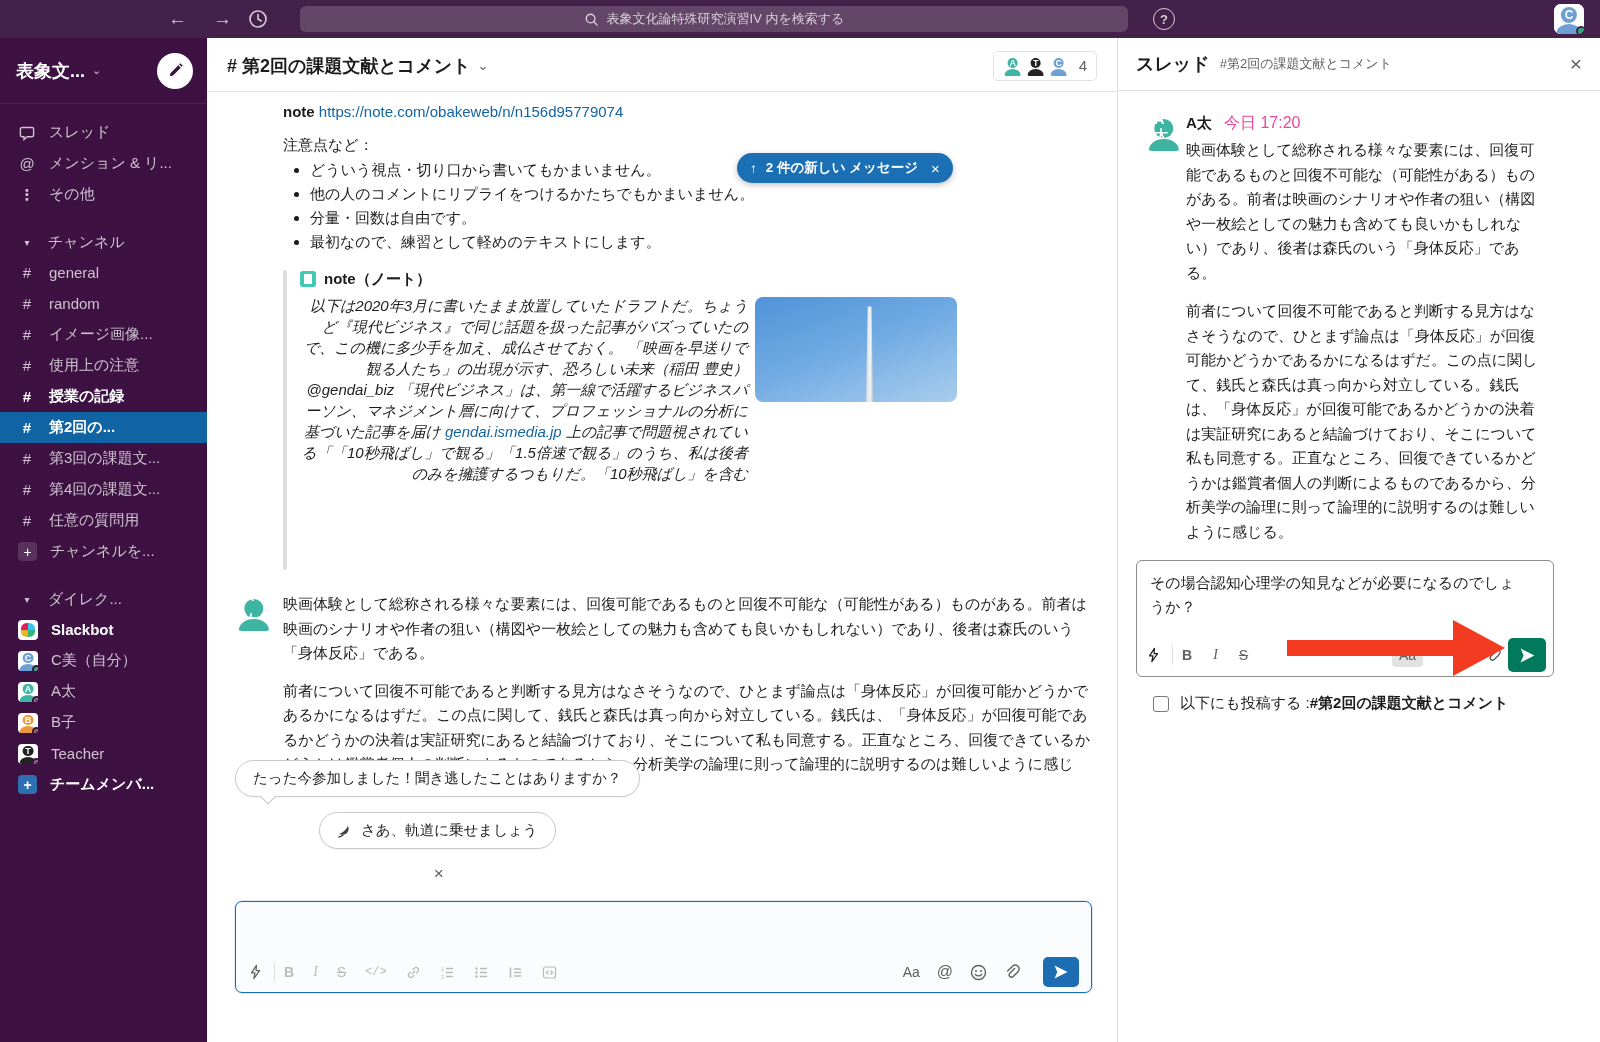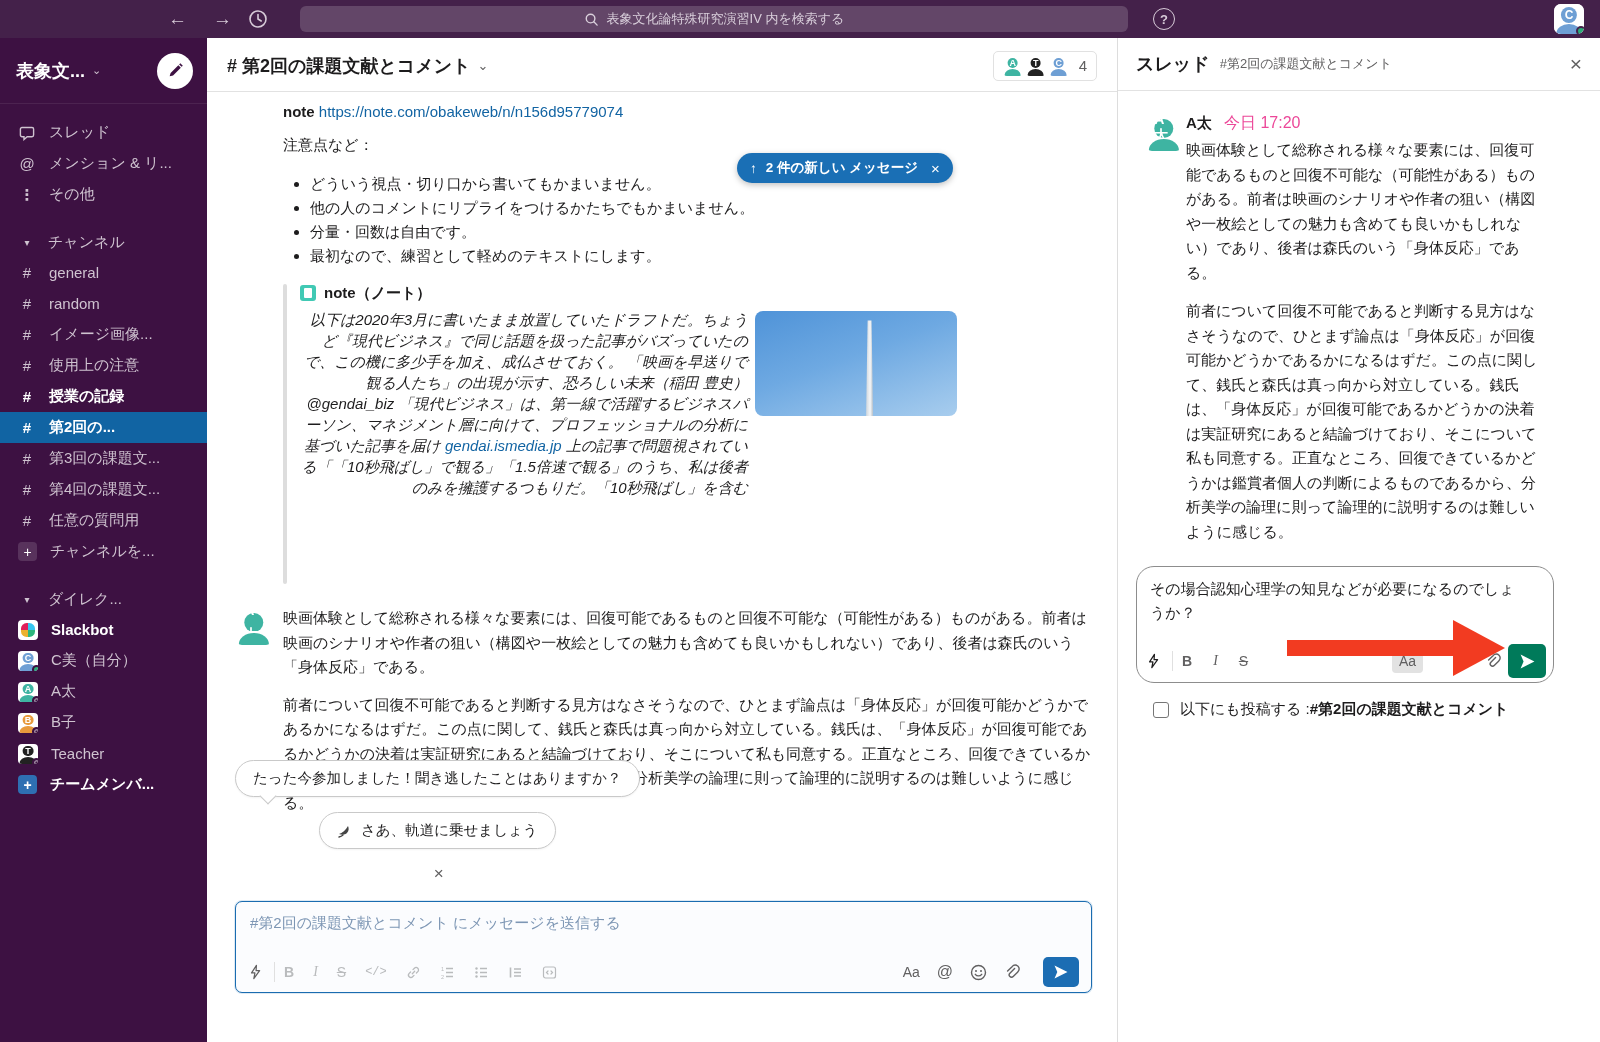--- a/index.html
+++ b/index.html
@@ -70,21 +70,21 @@
   .ch-chev { font-size:13px; color:#616061; margin-left:7px; }
   .member-pill { margin-left:auto; border:1px solid #e1e1e1; border-radius:5px; height:30px;
     display:flex; align-items:center; gap:3px; padding:0 9px; }
   .member-pill .count { font-size:15px; color:#616061; margin-left:7px; }
 
   .messages { position:absolute; top:52px; left:0; right:0; bottom:182px; overflow:hidden;
     padding:8px 24px 0 76px; font-size:15px; line-height:24px; }
   .note-line { margin-bottom:9px; }
   .note-line b { font-weight:bold; }
   a.lnk { color:#1264a3; text-decoration:none; }
-  ul.bullets { margin:15px 0 10px; padding-left:27px; }
+  ul.bullets { margin:1px 0 10px; padding-left:27px; }
   ul.bullets li { line-height:24px; }
 
   .card { position:relative; margin-top:13px; height:306px; }
   .card-bar { position:absolute; left:0; top:3px; bottom:3px; width:4px; background:#ddd; border-radius:4px; }
   .card-content { margin-left:17px; width:448px;text-align:right; }
   .card-provider { display:flex; align-items:center; gap:8px; font-weight:bold; margin-bottom:4px; }
   .note-ic { width:16px; height:16px; border-radius:3px; background:#41c9b4; position:relative; flex:none; }
   .note-ic i { position:absolute; left:4px; top:3px; width:8px; height:10px; background:#fff; border-radius:1px; }
   .card-title { color:#1264a3; font-weight:bold; line-height:24.5px; }
   .card-desc { line-height:21px;font-style:italic; }
@@ -137,22 +137,22 @@
   .t-title { font-size:18px; font-weight:bold; }
   .t-chan { font-size:13px; color:#616061; margin-left:10px; white-space:nowrap; overflow:hidden;
     text-overflow:ellipsis; max-width:250px; }
   .t-close { margin-left:auto; color:#616061; font-size:21px; }
   .t-body { position:absolute; top:53px; left:0; right:0; bottom:0; padding:22px 20px 0 68px;
     font-size:15px; }
   .t-msg { position:relative; }
   .t-msg .msg-avatar { left:-40px; top:2px; }
   .t-msg p { margin:4px 0 14px; line-height:24.5px; width:362px; }
 
-  .reply { position:relative; margin:22px 0 0 -50px; width:418px; height:117px;
-    border:1px solid #8d8d8d; border-radius:18px; background:#fff; }
+  .reply { position:relative; margin:16px 0 0 -50px; width:418px; height:117px;
+    border:1px solid #8d8d8d; border-radius:6px; background:#fff; }
   .reply-text { padding:10px 13px 0; line-height:23.5px; width:404px; }
   .r-toolbar { position:absolute; left:0; right:0; bottom:0; height:42px; display:flex;
     align-items:center; padding:0 9px; }
   .r-toolbar .grp { display:flex; align-items:center; gap:21px; color:#616061; }
   .aa-btn { background:#e2e2e2; border-radius:4px; padding:4px 7px; color:#616061; font-size:14px;
     position:absolute; right:130px; }
   .r-clip { position:absolute; right:52px; color:#616061; display:flex; }
   .r-send { position:absolute; right:7px; }
 
   .alsoline { margin:17px 0 0 -50px; display:flex; align-items:center; gap:11px; font-size:15px;padding-left:17px; }
@@ -393,21 +393,20 @@
             <path d="M2 11c3-1 7-4 9-8 1 2 1 5-1 7s-5 2-8 1z" fill="#444"></path>
             <path d="M2 14c1.5-.3 3-1 4-2" stroke="#444" stroke-width="1.3" fill="none" stroke-linecap="round"></path>
           </svg>
       </span>
       <span>さあ、軌道に乗せましょう</span>
     </div>
     <span class="sug-close">×</span>
   </div>
 
   <div class="composer">
-    <div class="ph">#第2回の課題文献とコメント にメッセージを送信する</div>
     <div class="c-toolbar">
       <span class="tb dark">
         <svg width="15" height="16" viewBox="0 0 16 16">
             <path d="M9 1 3.8 9H7.4L6.2 15 12.4 6.6H8.6L9 1z" fill="none" stroke="currentColor" stroke-width="1.3" stroke-linejoin="round"></path>
           </svg>
       </span>
       <span class="vdiv"></span>
       <div class="grp">
         <span class="tb b">B</span>
         <span class="tb i">I</span>

